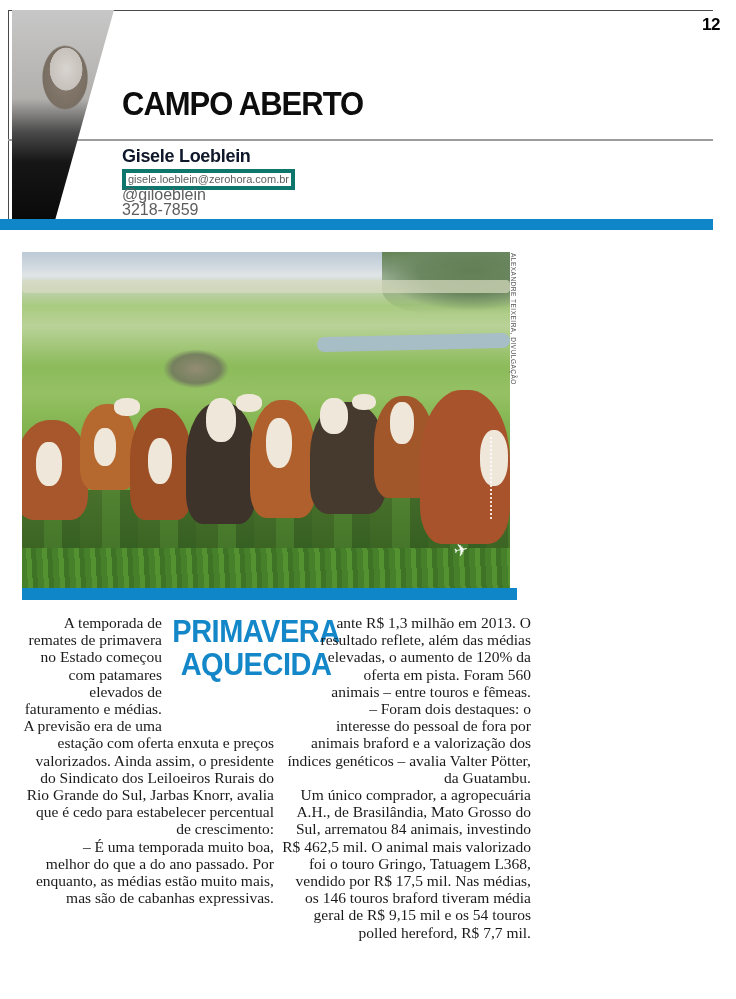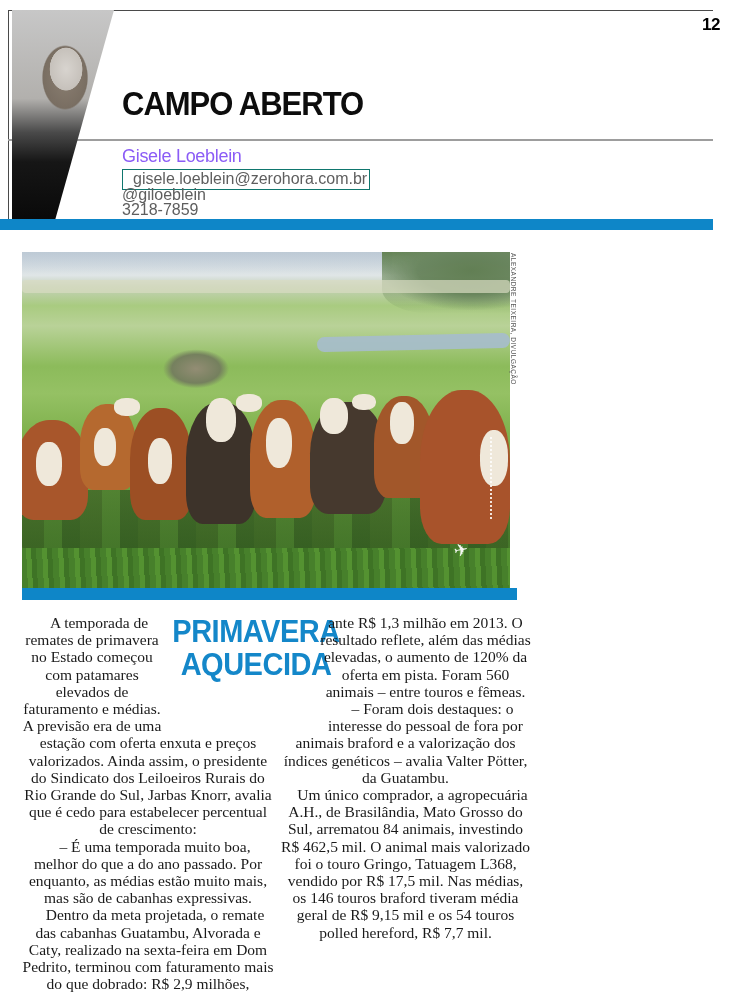--- a/index.html
+++ b/index.html
@@ -25,24 +25,24 @@
   }
   .page-number {
     position:absolute; left:702px; top:15px; font-size:17px; font-weight:700; color:#000000;
     letter-spacing:-0.5px;
   }
   .col-title {
     position:absolute; left:122px; top:84px;
     font-size:31px; font-weight:700; color:#0d0d0d; letter-spacing:-1px;
     transform:scaleY(1.1); transform-origin:left top; white-space:nowrap;
   }
-  .author { position:absolute; left:122px; top:146px; font-size:18px; font-weight:400; color:#8b5cf6; letter-spacing:-0.3px; }
+  .author { position:absolute; left:122px; top:146px; font-size:18px; font-weight:700; color:#0f172a; letter-spacing:-0.3px; }
   .email-box {
-    position:absolute; left:122px; top:169px; font-size:16px; color:#5e5e5e;
-    border:1px solid #0f766e; padding:0 2px 1px 10px;
+    position:absolute; left:122px; top:169px; font-size:11px; color:#5e5e5e;
+    border:4px solid #0f766e; padding:0 2px 1px 2px;
   }
   .contact { position:absolute; left:122px; font-size:16px; color:#5e5e5e; }
   .bar-blue-top { position:absolute; left:0; top:219px; width:713px; height:11px; background:#0e86c8; }
 
   
   .photo {
     position:absolute; left:22px; top:252px; width:488px; height:336px; overflow:hidden;
     background:linear-gradient(180deg,#cfd9e2 0%, #dfe5e6 7%, #c6d2bc 10%, #a9cb80 16%, #b9d298 22%, #8cbb5b 34%, #95c164 42%, #7db04b 55%, #6aa23f 70%, #4f882e 86%, #417a26 100%);
   }
   .ph { position:absolute; }
@@ -69,21 +69,21 @@
   }
   .bar-blue-photo { position:absolute; left:22px; top:588px; width:495px; height:12px; background:#0e86c8; }
 
   
   .headline {
     position:absolute; left:156px; top:616px; width:200px; text-align:center;
     font-size:29px; line-height:31px; font-weight:700; color:#1487c9; letter-spacing:-0.5px;
     transform:scaleY(1.06); transform-origin:center top;
   }
   .col { position:absolute; top:614px; font-family:"Liberation Serif","DejaVu Serif",serif;
-    font-size:15.5px; line-height:17.2px; color:#1a1a1a; text-align:center; }
+    font-size:15.5px; line-height:17.2px; color:#1a1a1a; text-align:right; }
   .col1 { left:22px;  width:252px; }
   .col2 { left:280px; width:251px; }
   .col p { margin:0; }
   .ind { text-indent:14px; }
   .spacer-r { float:right; width:112px; height:104px; }
   .spacer-l { float:left;  width:40px;  height:104px; }
 </style>
 </head>
 <body>
 
@@ -141,21 +141,20 @@
 
   <div class="headline">
     <div>PRIMAVERA</div>
     <div>AQUECIDA</div>
   </div>
 
   <div class="col col1">
     <div class="spacer-r"></div>
     <p class="ind">A temporada de remates de primavera no Estado começou com patamares elevados de faturamento e médias. A previsão era de uma estação com oferta enxuta e preços valorizados. Ainda assim, o presidente do Sindicato dos Leiloeiros Rurais do Rio Grande do Sul, Jarbas Knorr, avalia que é cedo para estabelecer percentual de crescimento:</p>
     <p class="ind">– É uma temporada muito boa, melhor do que a do ano passado. Por enquanto, as médias estão muito mais, mas são de cabanhas expressivas.</p>
-    <p class="ind">Dentro da meta projetada, o remate das cabanhas Guatambu, Alvorada e Caty, realizado na sexta-feira em Dom Pedrito, terminou com faturamento mais do que dobrado: R$ 2,9 milhões,</p>
   </div>
 
   <div class="col col2">
     <div class="spacer-l"></div>
     <p>ante R$ 1,3 milhão em 2013. O resultado reflete, além das médias elevadas, o aumento de 120% da oferta em pista. Foram 560 animais – entre touros e fêmeas.</p>
     <p class="ind">– Foram dois destaques: o interesse do pessoal de fora por animais braford e a valorização dos índices genéticos – avalia Valter Pötter, da Guatambu.</p>
     <p class="ind">Um único comprador, a agropecuária A.H., de Brasilândia, Mato Grosso do Sul, arrematou 84 animais, investindo R$ 462,5 mil. O animal mais valorizado foi o touro Gringo, Tatuagem L368, vendido por R$ 17,5 mil. Nas médias, os 146 touros braford tiveram média geral de R$ 9,15 mil e os 54 touros polled hereford, R$ 7,7 mil.</p>
   </div>
 
 </div>

